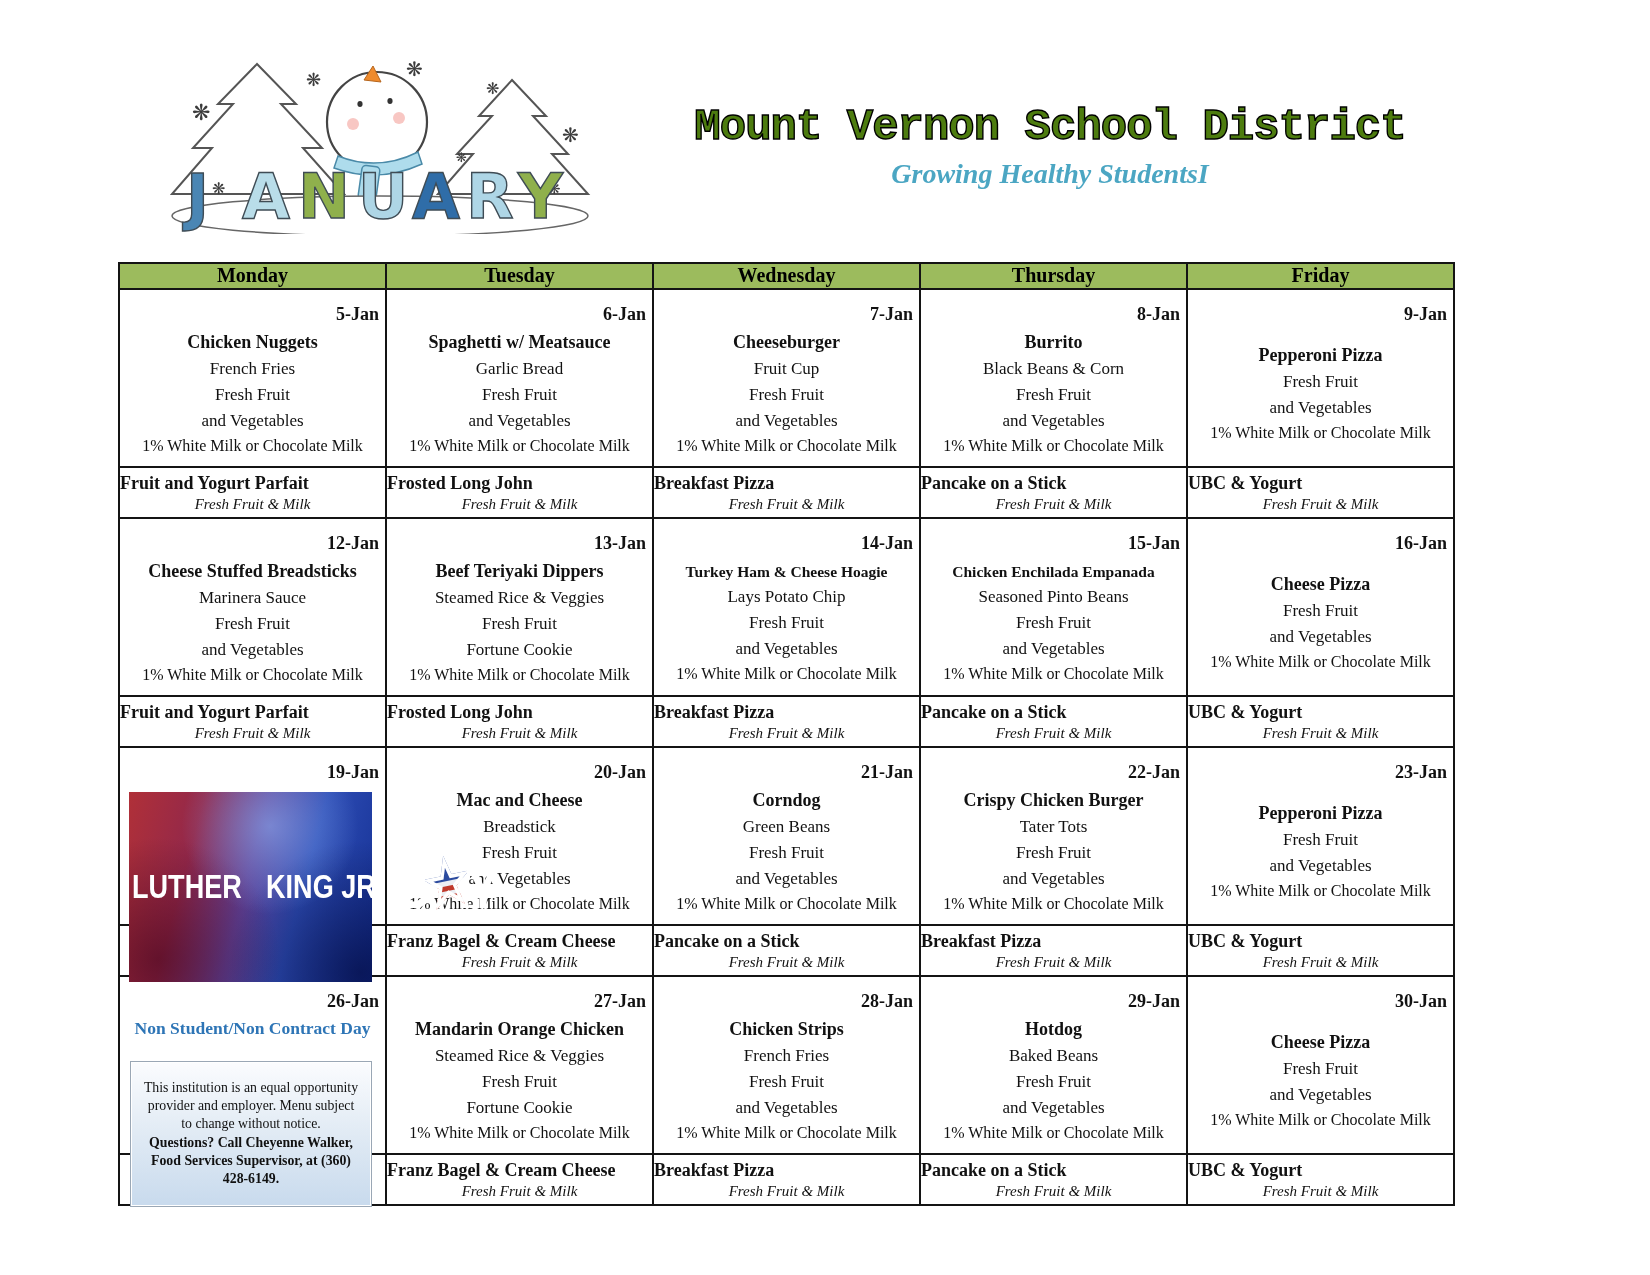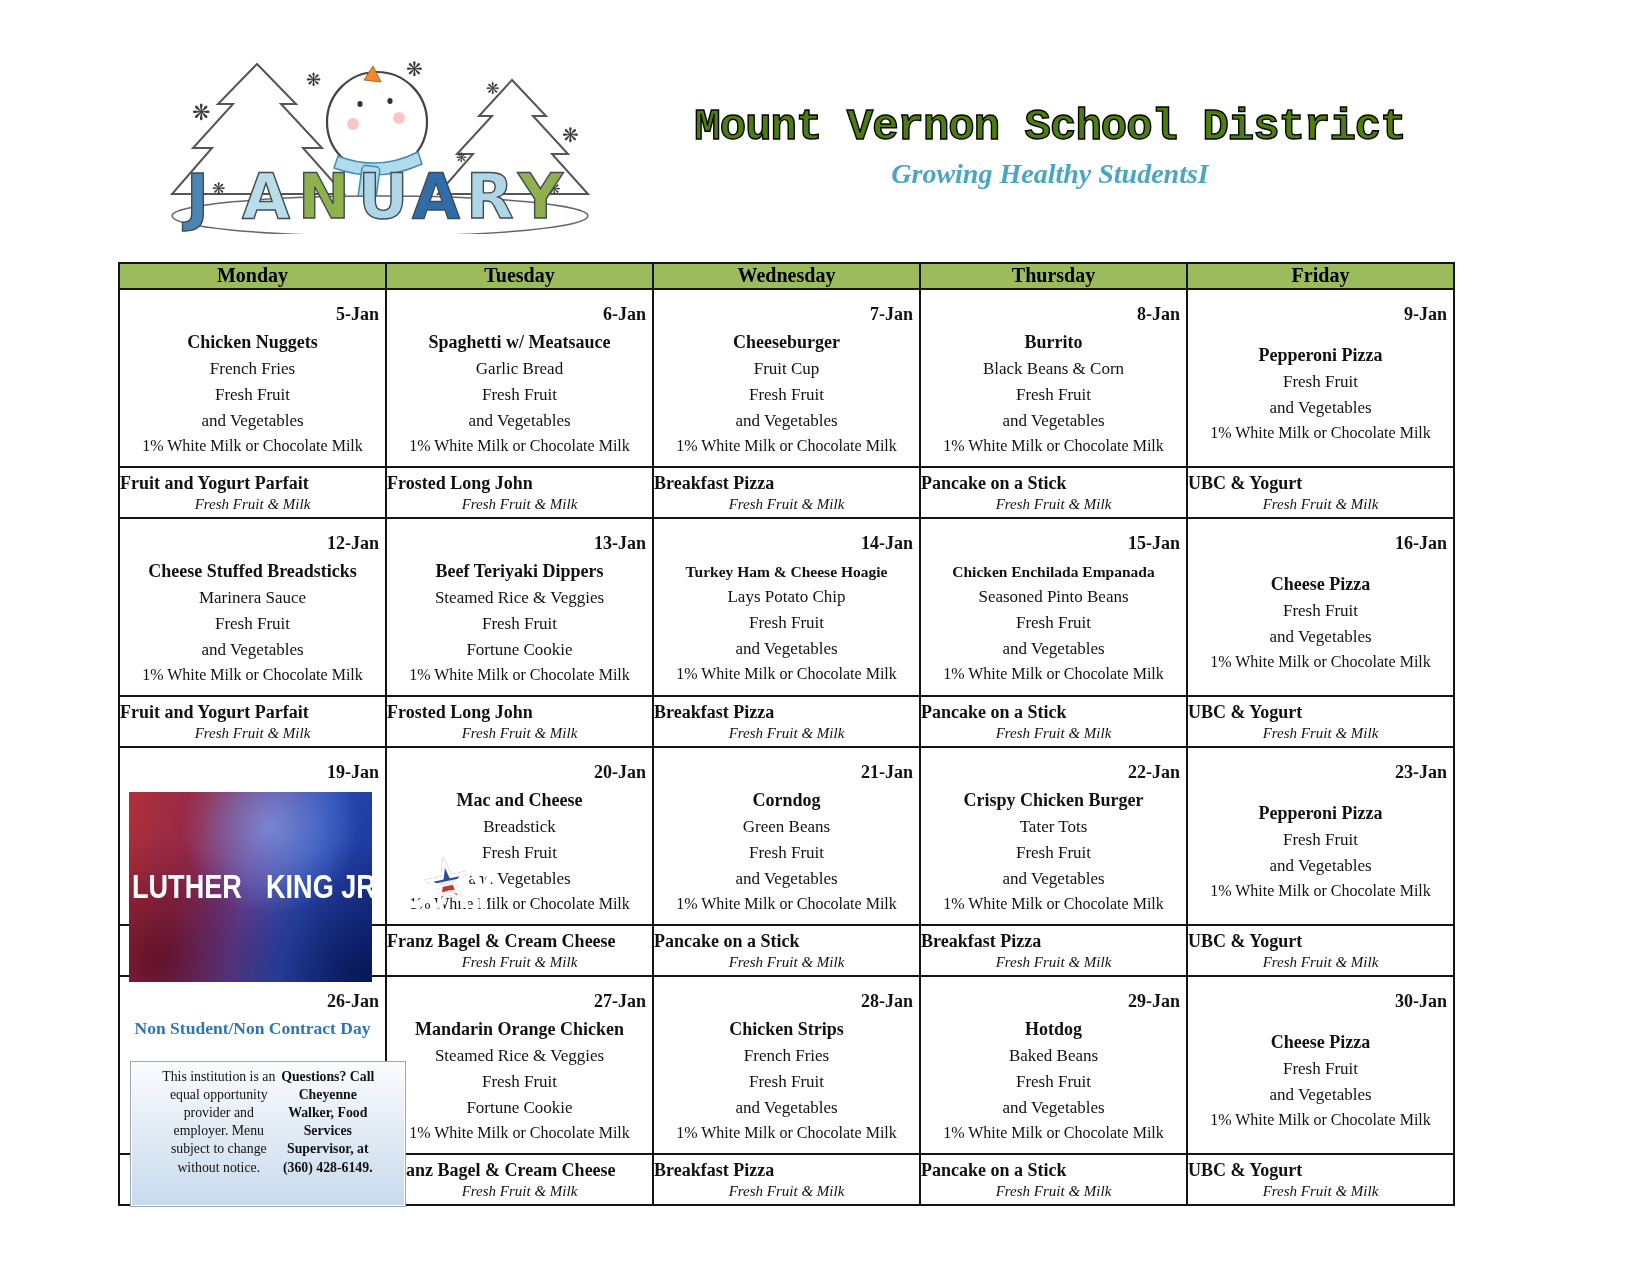--- a/index.html
+++ b/index.html
@@ -53,22 +53,22 @@
   .mlk-star{position:absolute;left:50%;top:-4px;transform:translateX(-54%) rotate(-10deg);
         font-size:56px;line-height:1;color:transparent;
         background:linear-gradient(180deg,#2b4a9e 0 46%,#eceef3 46% 56%,#c0392b 56% 64%,
                    #eceef3 64% 72%,#c0392b 72% 80%,#eceef3 80% 88%,#c0392b 88% 100%);
         -webkit-background-clip:text;background-clip:text;-webkit-text-stroke:2px #fff;z-index:7;}
 
   .nonstudent{color:#2E75B6;font-weight:bold;font-size:17.5px;text-align:center;margin-top:5px;}
   .notice-box{position:absolute;left:10px;top:48px;width:218px;height:132px;z-index:6;
         background:linear-gradient(180deg,#fbfcfe 0%,#e3ecf5 45%,#c8daed 100%);
         border:1px solid #9aa7b5;box-shadow:inset 0 0 0 1px #fff;
-        display:flex;flex-direction:row;justify-content:center;text-align:center;
-        padding:6px 28px;font-size:13.8px;line-height:1.32;}
+        display:flex;flex-direction:column;justify-content:center;text-align:center;
+        padding:6px 11px;font-size:13.8px;line-height:1.32;}
   .notice-bold{font-weight:bold;}
 </style>
 </head>
 <body>
 
 <div class="page">
 
   <svg class="january-art" width="450" height="192" viewBox="0 0 450 192">
     <g>
       <path d="M97 22 L136 62 L121 62 L162 106 L143 106 L184 152 L12 152 L52 106 L33 106 L73 62 L58 62 Z" fill="#ffffff" stroke="#555" stroke-width="2"></path>

